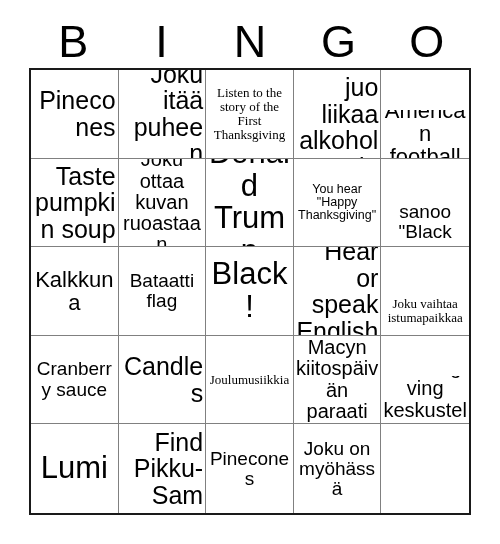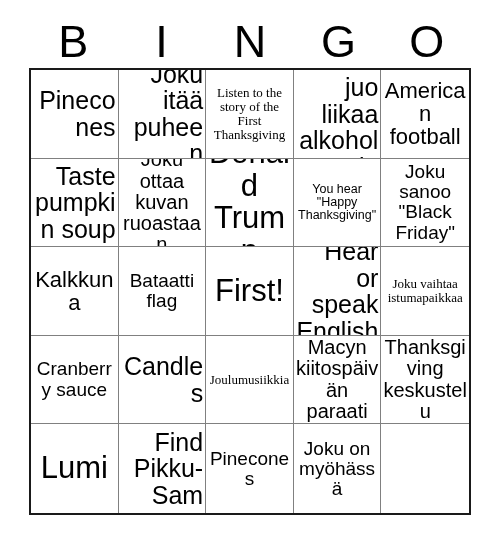--- a/index.html
+++ b/index.html
@@ -58,21 +58,21 @@
     border-right: 1px solid #808080;
     border-bottom: 1px solid #808080;
     display: flex;
     align-items: center;
     justify-content: center;
     text-align: center;
     padding: 1px 2px;
     overflow: hidden;
     background: #ffffff;
   }
-  .cell:nth-child(5n) { border-right: none; }
+  .cell:nth-child(5n) { border-right: none; margin-top: 40px; }
   .cell:nth-child(n+21) { border-bottom: none; }
   .cell-text {
     display: block;
     width: 100%;
     line-height: 1.06;
     word-break: break-word;
     hyphens: none;
   }
   
   .fs-xxl .cell-text { font-size: 31px; }
@@ -129,21 +129,21 @@
         <span class="cell-text">Joku sanoo "Black Friday"</span>
       </div>
 
     <div class="cell fs-lg">
         <span class="cell-text">Kalkkuna</span>
       </div>
     <div class="cell fs-md">
         <span class="cell-text">Bataatti flag</span>
       </div>
     <div class="cell fs-xxl">
-        <span class="cell-text">First!</span>
+        <span class="cell-text">Black!</span>
       </div>
     <div class="cell fs-xl">
         <span class="cell-text">Hear or speak English</span>
       </div>
     <div class="cell fs-xxs">
         <span class="cell-text">Joku vaihtaa istumapaikkaa</span>
       </div>
 
     <div class="cell fs-md">
         <span class="cell-text">Cranberry sauce</span>

